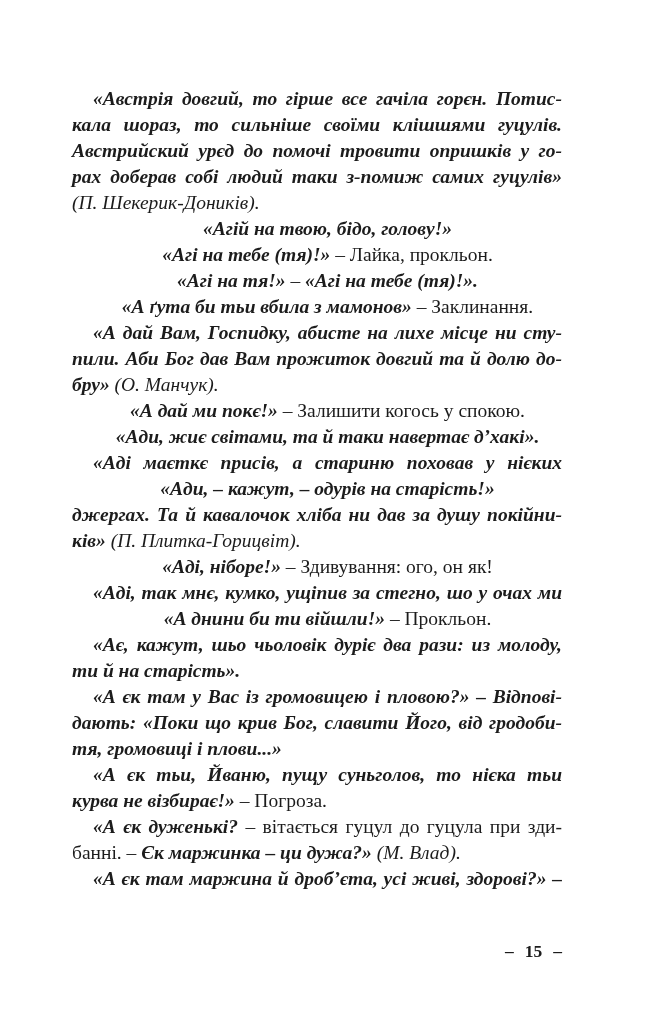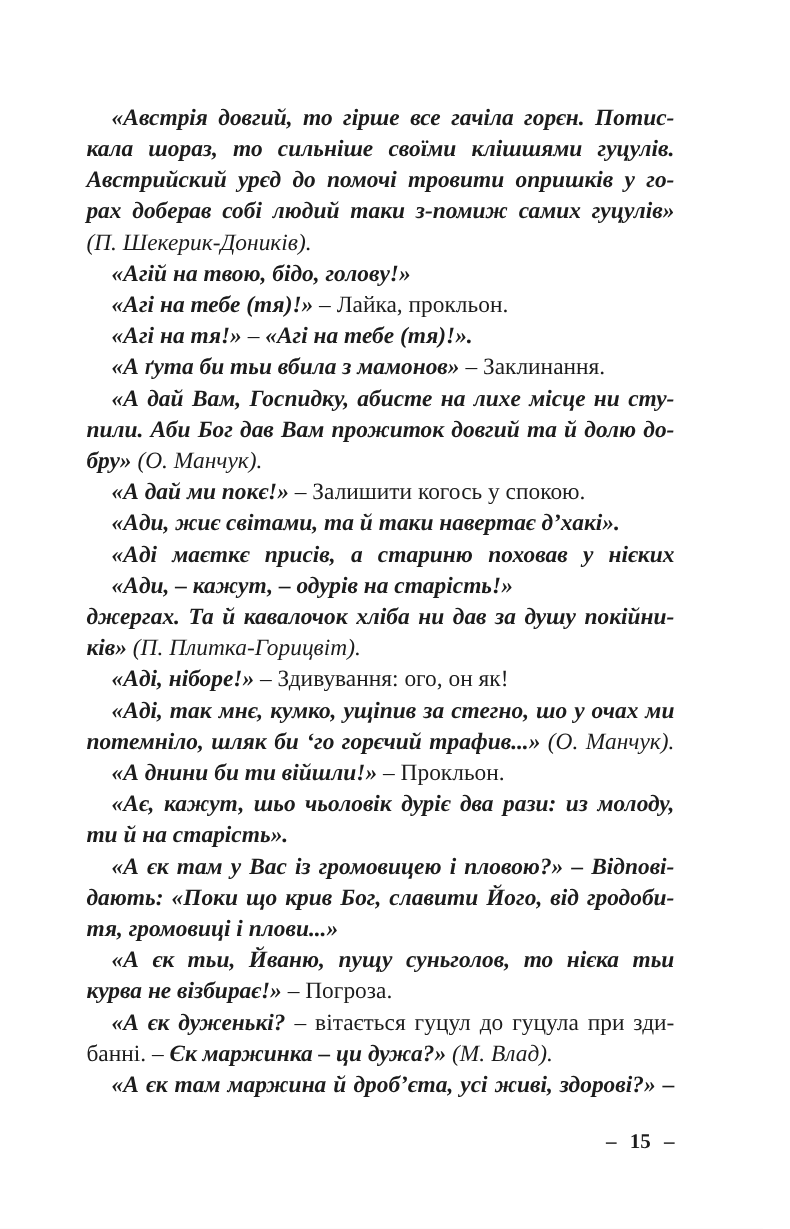--- a/index.html
+++ b/index.html
@@ -32,20 +32,21 @@
     font-size: 19.5px;
     white-space: normal;
     overflow: visible;
   }
   .line.fill {
     text-align: justify;
     text-align-last: justify;
   }
   .line.indent {
     text-indent: 21px;
+    text-align: center;
   }
   .seg-q {
     font-weight: 700;
     font-style: italic;
   }
   .seg-e {
     font-weight: 400;
     font-style: normal;
   }
   .seg-a {
@@ -83,21 +84,20 @@
       <div class="line fill"><span class="seg-q">пили. Аби Бог дав Вам прожиток довгий та й долю до-</span></div>
       <div class="line"><span class="seg-q">бру» </span><span class="seg-a">(О. Манчук).</span></div>
       <div class="line indent"><span class="seg-q">«А дай ми покє!» </span><span class="seg-e">– Залишити когось у спокою.</span></div>
       <div class="line indent"><span class="seg-q">«Ади, жиє світами, та й таки навертає д’хакі».</span></div>
       <div class="line indent fill"><span class="seg-q">«Аді маєткє присів, а стариню поховав у нієких</span></div>
       <div class="line indent"><span class="seg-q">«Ади, – кажут, – одурів на старість!»</span></div>
       <div class="line fill"><span class="seg-q">джергах. Та й кавалочок хліба ни дав за душу покійни-</span></div>
       <div class="line"><span class="seg-q">ків» </span><span class="seg-a">(П. Плитка-Горицвіт).</span></div>
       <div class="line indent"><span class="seg-q">«Аді, ніборе!» </span><span class="seg-e">– Здивування: ого, он як!</span></div>
       <div class="line indent fill"><span class="seg-q">«Аді, так мнє, кумко, ущіпив за стегно, шо у очах ми</span></div>
-      <div class="line fill"><span class="seg-q">потемніло, шляк би ‘го горєчий трафив...» </span><span class="seg-a">(О. Манчук).</span></div>
       <div class="line indent"><span class="seg-q">«А днини би ти війшли!» </span><span class="seg-e">– Прокльон.</span></div>
       <div class="line indent fill"><span class="seg-q">«Ає, кажут, шьо чьоловік дуріє два рази: из молоду,</span></div>
       <div class="line"><span class="seg-q">ти й на старість».</span></div>
       <div class="line indent fill"><span class="seg-q">«А єк там у Вас із громовицею і пловою?» – Відпові-</span></div>
       <div class="line fill"><span class="seg-q">дають: «Поки що крив Бог, славити Його, від гродоби-</span></div>
       <div class="line"><span class="seg-q">тя, громовиці і плови...»</span></div>
       <div class="line indent fill"><span class="seg-q">«А єк тьи, Йваню, пущу суньголов, то нієка тьи</span></div>
       <div class="line"><span class="seg-q">курва не візбирає!» </span><span class="seg-e">– Погроза.</span></div>
       <div class="line indent fill"><span class="seg-q">«А єк дуженькі? </span><span class="seg-e">– вітається гуцул до гуцула при зди-</span></div>
       <div class="line"><span class="seg-e">банні. – </span><span class="seg-q">Єк маржинка – ци дужа?» </span><span class="seg-a">(М. Влад).</span></div>

